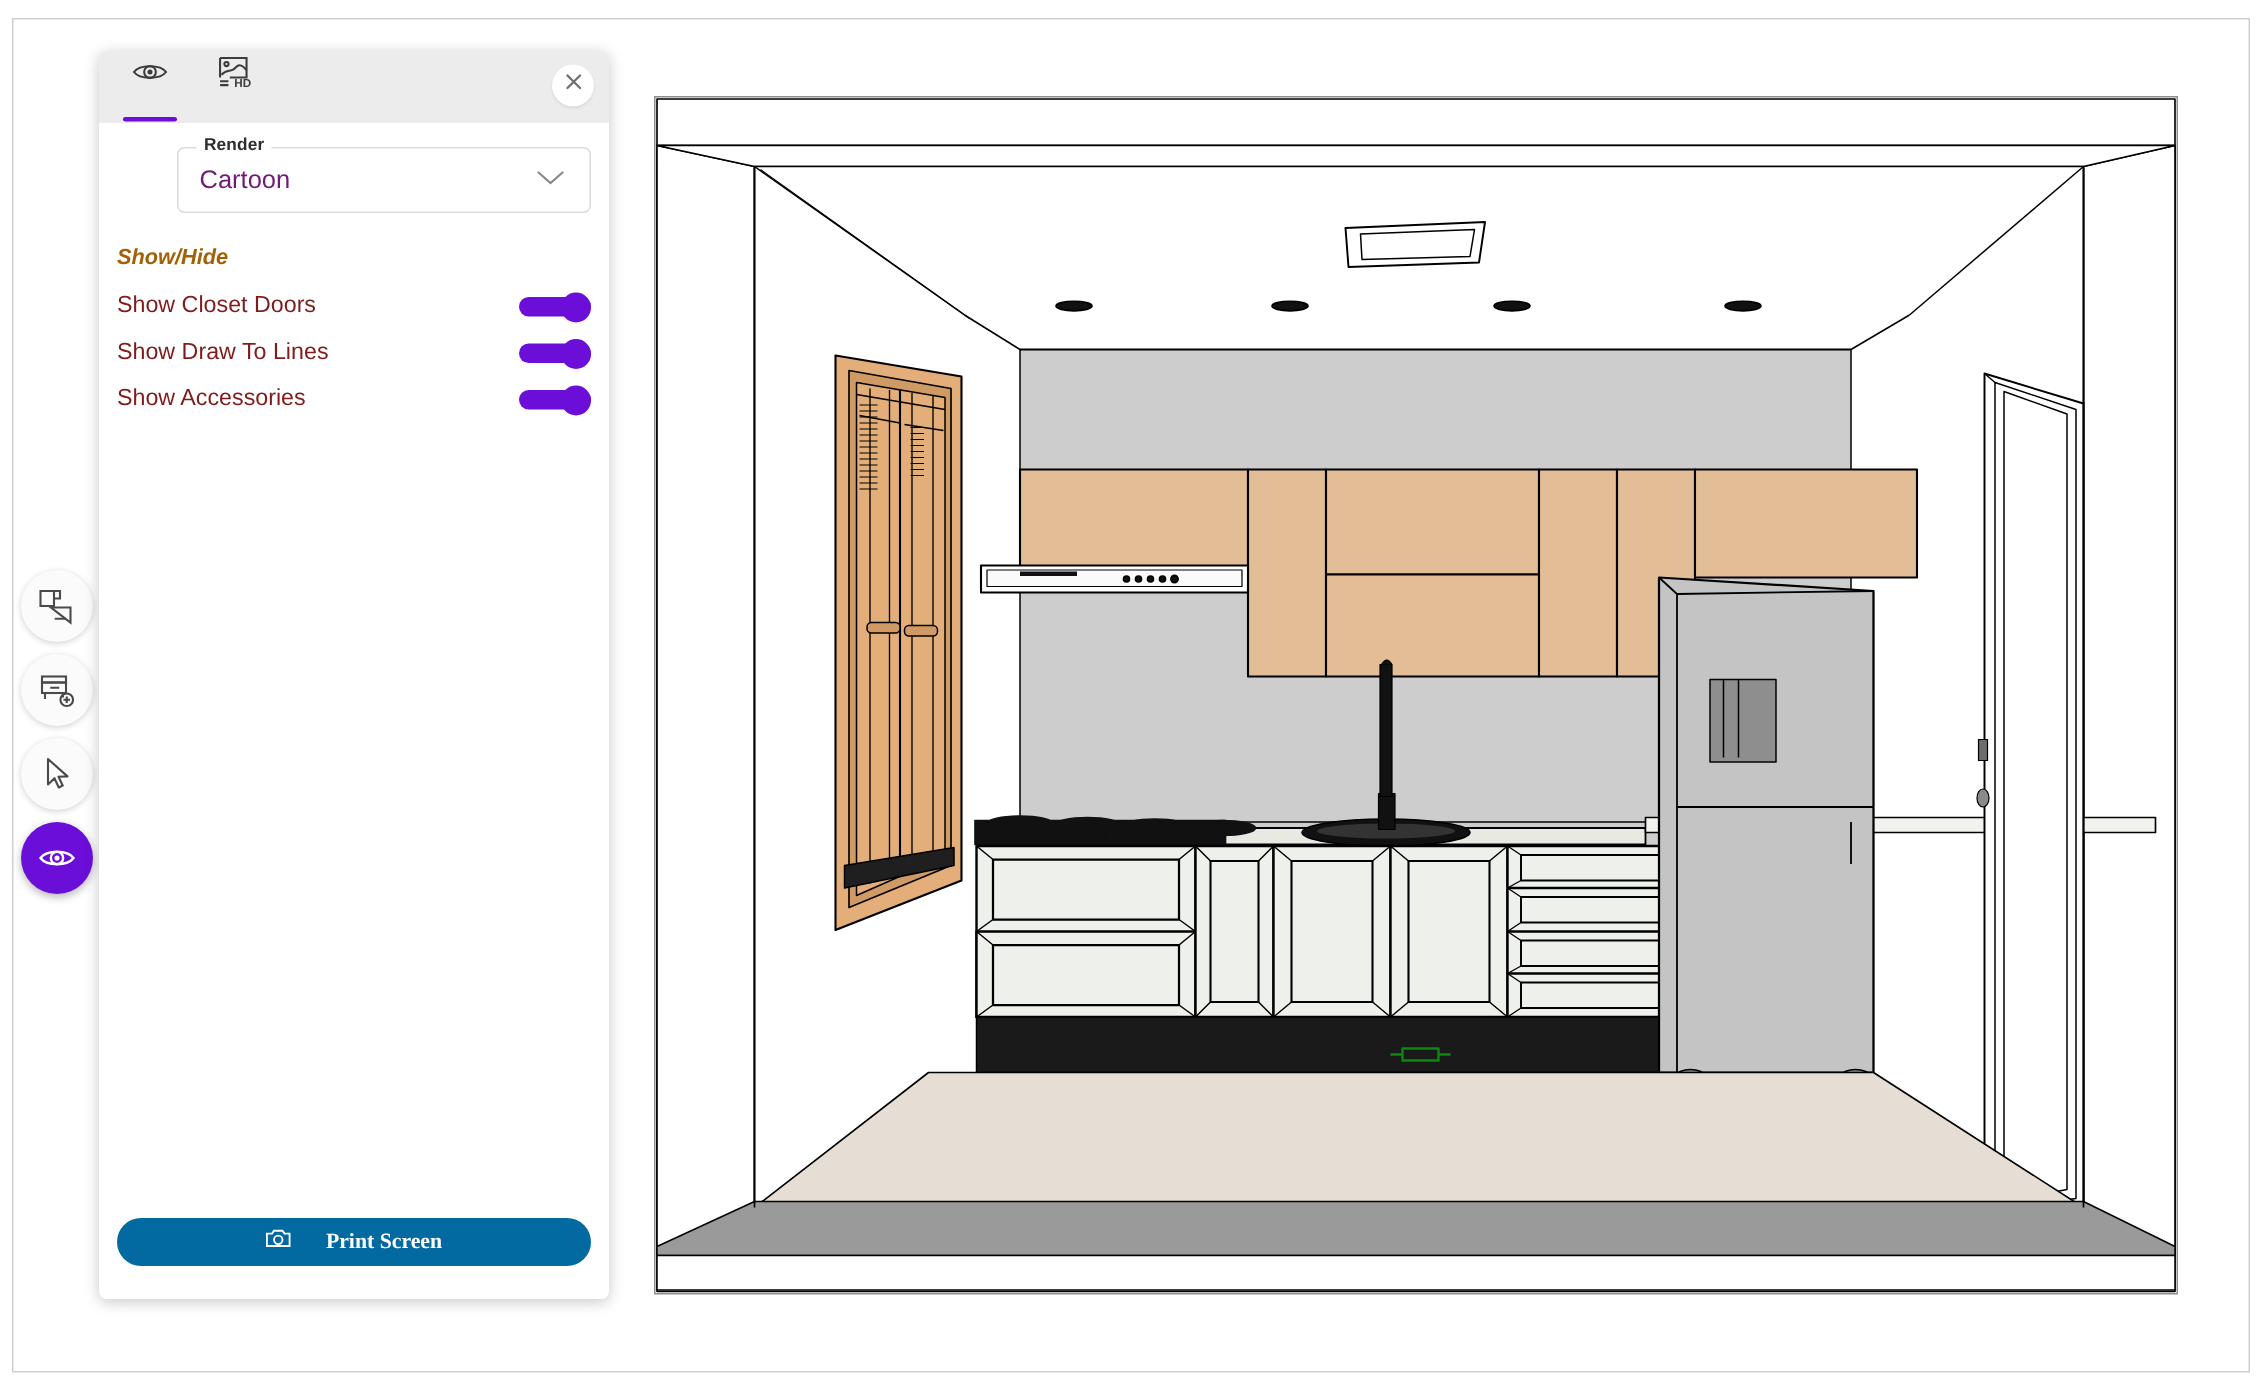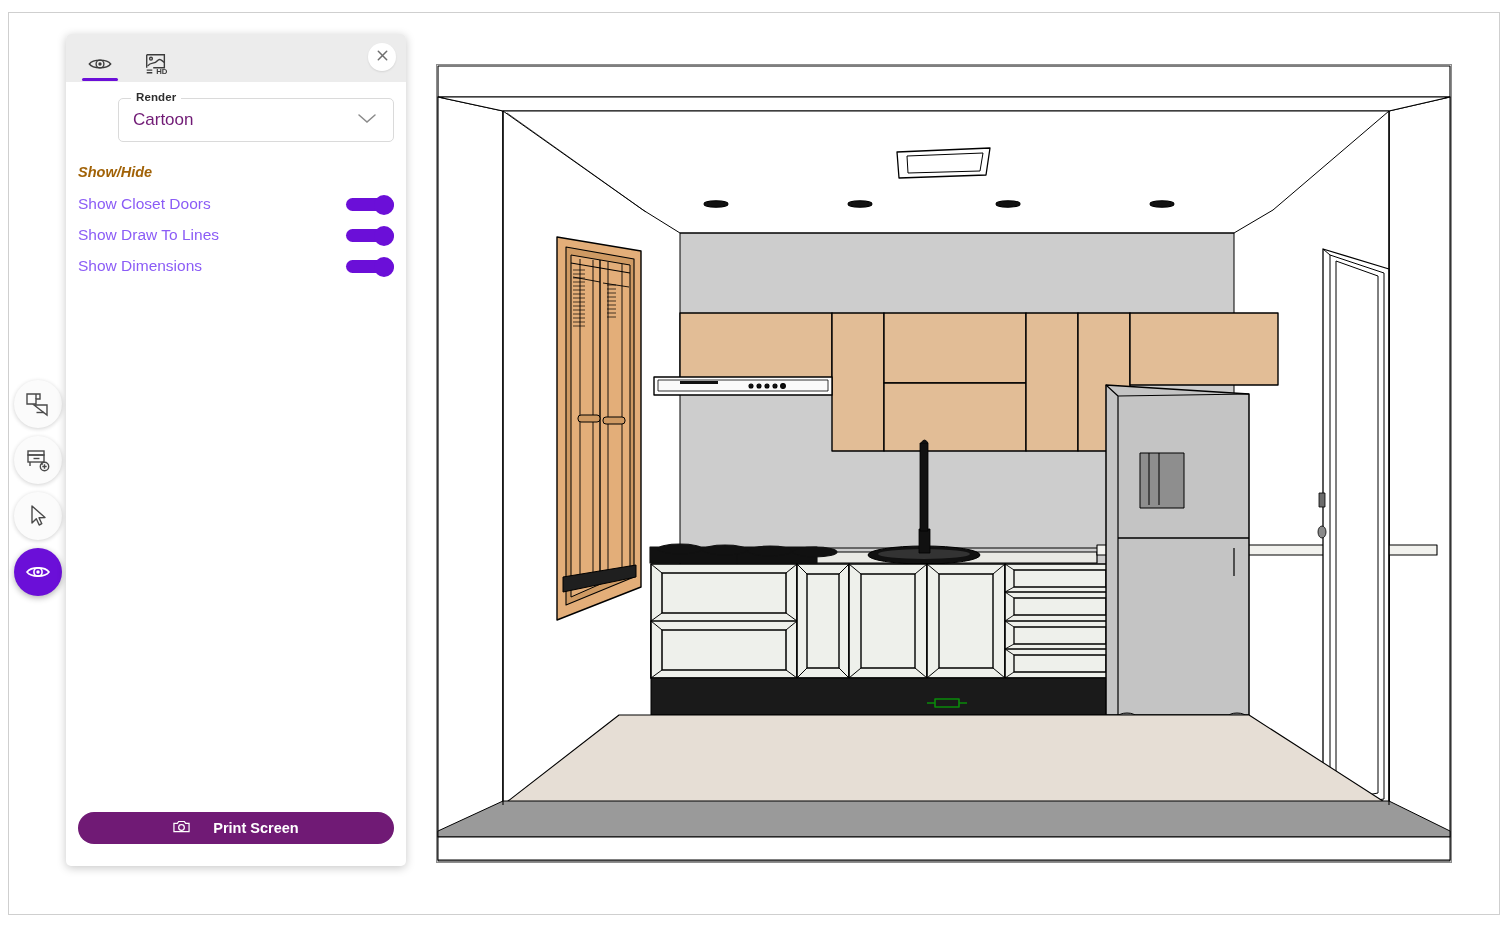--- a/index.html
+++ b/index.html
@@ -66,21 +66,21 @@
     border-radius: 5px 5px 0 0;
     display: flex;
     align-items: center;
     padding-left: 14px;
     gap: 16px;
     flex: 0 0 auto;
   }
   .tab {
     position: relative;
     width: 40px; height: 46px;
-    display: flex; align-items: flex-end; justify-content: center;
+    display: flex; align-items: flex-start; justify-content: center;
     cursor: pointer;
   }
   .tab .underline {
     position: absolute;
     left: 2px; right: 2px; bottom: 0;
     height: 3px; background: #6B0FD8;
     border-radius: 2px;
   }
   .close-btn {
     position: absolute;
@@ -137,21 +137,21 @@
     font-weight: 700;
   }
   .switch-row {
     height: 31px;
     display: flex;
     align-items: center;
     justify-content: space-between;
   }
   .switch-label {
     font-size: 15.5px;
-    color: #8b5cf6;
+    color: #7f1d1d;
   }
   .switch {
     position: relative;
     width: 48px; height: 18px;
     cursor: pointer;
     flex: 0 0 auto;
   }
   .switch .track {
     position: absolute;
     left: 0; top: 3px;
@@ -169,30 +169,30 @@
   .switch.off .track { background: #c4c4c4; }
   .switch.off .knob  { left: 0; background: #ededed; box-shadow: 0 0 0 1px #e0e0e0 inset; }
 
   
   .panel-footer {
     flex: 0 0 auto;
     padding: 0 12px 22px 12px;
   }
   .print-btn {
     width: 100%; height: 32px;
-    background: #701a75;
+    background: #0369a1;
     border: none;
     border-radius: 16px;
     color: #ffffff;
     font-size: 14.5px;
     font-weight: 700;
     display: flex; align-items: center; justify-content: center;
     gap: 23px;
     cursor: pointer;
-    font-family: Liberation Sans, sans-serif;
+    font-family: Liberation Serif, serif;
   }
 
   
   .canvas-wrap {
     position: absolute;
     left: 436px; top: 64px;
     width: 1016px; height: 799px;
     border: 1px solid #8d8d8d;
     background: #ffffff;
     overflow: hidden;
@@ -314,21 +314,21 @@
 
       <div class="switch-row">
         <span class="switch-label">Show Draw To Lines</span>
         <span class="switch on">
           <span class="track"></span>
           <span class="knob"></span>
         </span>
       </div>
 
       <div class="switch-row">
-        <span class="switch-label">Show Dimensions</span>
+        <span class="switch-label">Show Accessories</span>
         <span class="switch on">
           <span class="track"></span>
           <span class="knob"></span>
         </span>
       </div>
 
     </div>
 
     <div class="panel-footer">
       <button class="print-btn">

